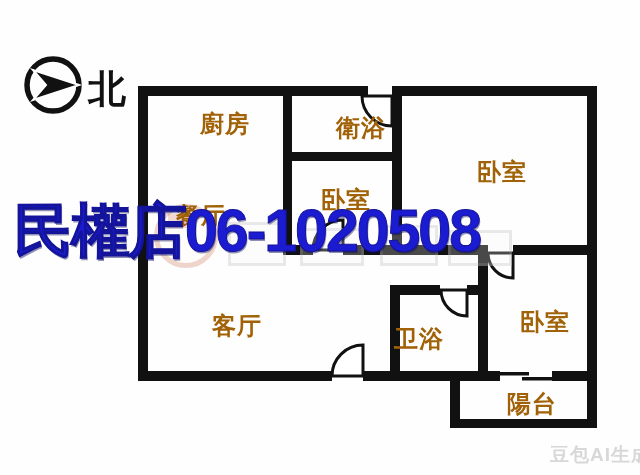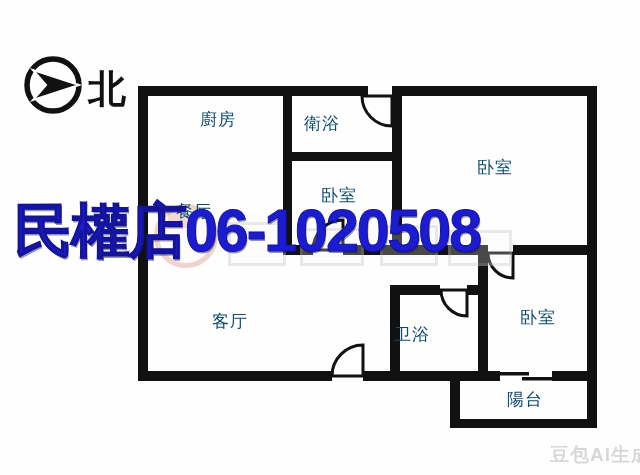--- a/index.html
+++ b/index.html
@@ -1,19 +1,19 @@
 <!DOCTYPE html>
 <html><head>
 <meta charset="utf-8">
 <style>
   html,body{margin:0;padding:0;background:#ffffff;}
   .stage{position:relative;width:640px;height:475px;background:#fefefe;overflow:hidden;
          font-family:"Liberation Sans","DejaVu Sans",sans-serif;}
   .wall{position:absolute;background:#111;}
-  .room-label{position:absolute;font-size:17px;font-weight:400;color:#0c4a6e;
+  .room-label{position:absolute;font-size:24px;font-weight:700;color:#a16207;
               letter-spacing:1px;white-space:nowrap;z-index:4;}
   .doors{position:absolute;left:0;top:0;z-index:2;}
   
   .compass{position:absolute;left:18px;top:50px;z-index:4;}
   .north-label{position:absolute;left:88px;top:64px;font-size:38px;font-weight:700;
                color:#111;z-index:4;}
   
   .ghost{position:absolute;z-index:3;opacity:.55;}
   .ghost-ring{left:154px;top:204px;width:54px;height:54px;border:5px solid #e2b2a2;
               border-radius:50%;background:rgba(255,250,248,.5);}
@@ -80,21 +80,21 @@
   <div class="north-label">北</div>
 
   <div class="ghost ghost-ring" style="position:absolute;"></div>
   <div class="ghost ghost-roof" style="position:absolute;"></div>
   <div class="ghost ghost-block" style="position:absolute;left:228px;top:222px;width:52px;height:38px;"></div>
   <div class="ghost ghost-block" style="position:absolute;left:300px;top:228px;width:58px;height:32px;"></div>
   <div class="ghost ghost-block" style="position:absolute;left:380px;top:225px;width:52px;height:35px;"></div>
   <div class="ghost ghost-block" style="position:absolute;left:448px;top:230px;width:58px;height:30px;"></div>
 
   <div class="room-label" style="left:200px;top:108px;">廚房</div>
-  <div class="room-label" style="left:304px;top:112px;">衛浴</div>
+  <div class="room-label" style="left:336px;top:112px;">衛浴</div>
   <div class="room-label" style="left:477px;top:156px;">卧室</div>
   <div class="room-label" style="left:176px;top:200px;">餐厅</div>
   <div class="room-label" style="left:321px;top:184px;">卧室</div>
   <div class="room-label" style="left:212px;top:310px;text-align:center;">客厅</div>
   <div class="room-label" style="left:394px;top:323px;">卫浴</div>
   <div class="room-label" style="left:520px;top:306px;">卧室</div>
   <div class="room-label" style="left:507px;top:388px;">陽台</div>
 
   <div class="phone-watermark">民權店06-1020508</div>
 

